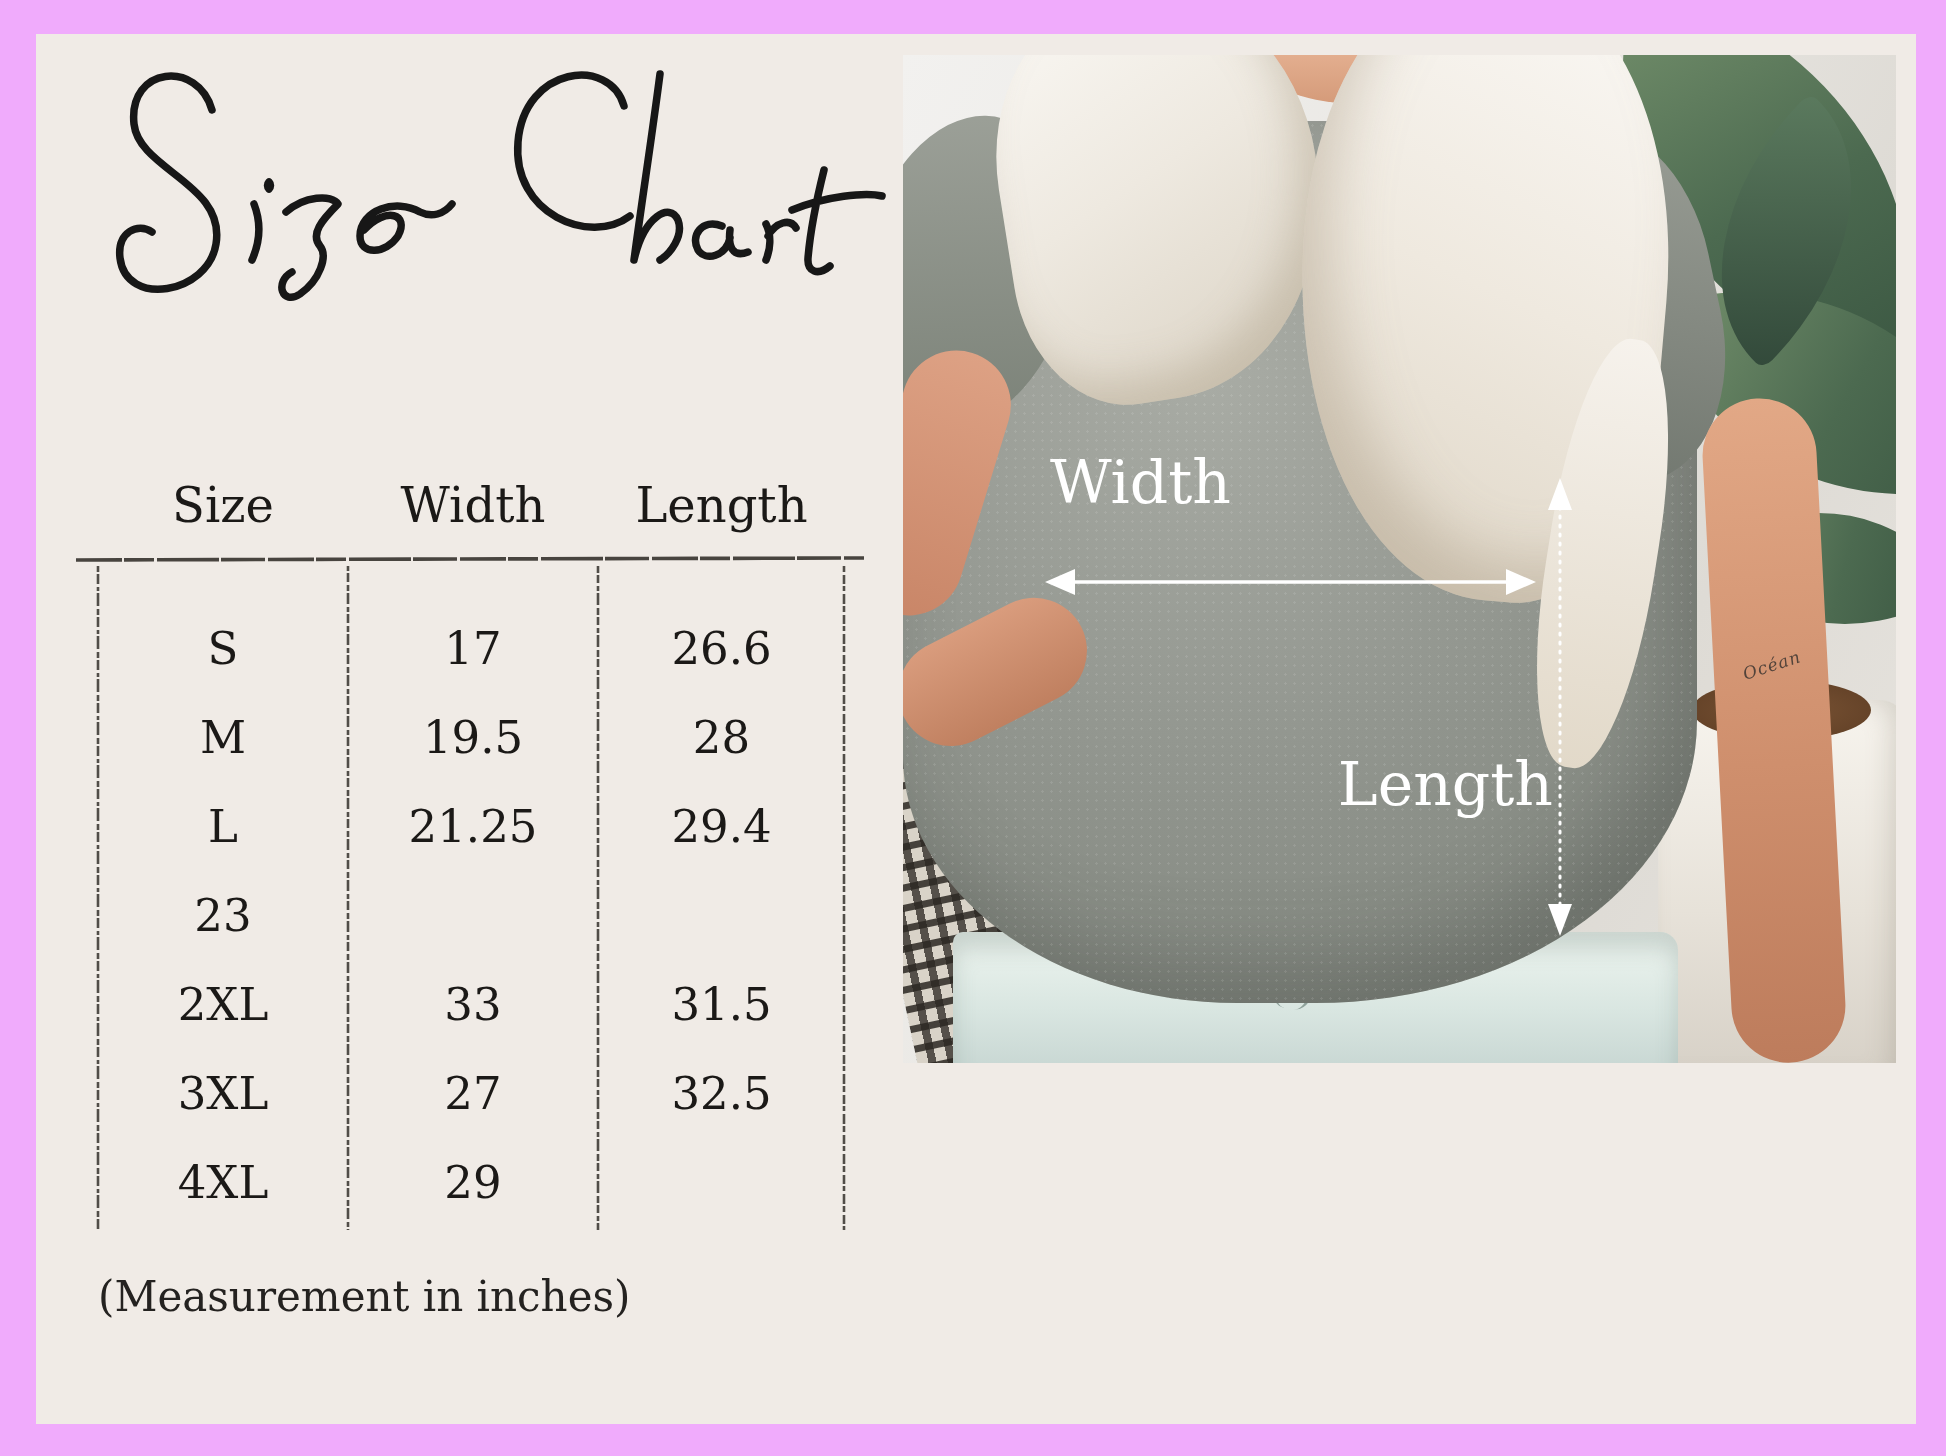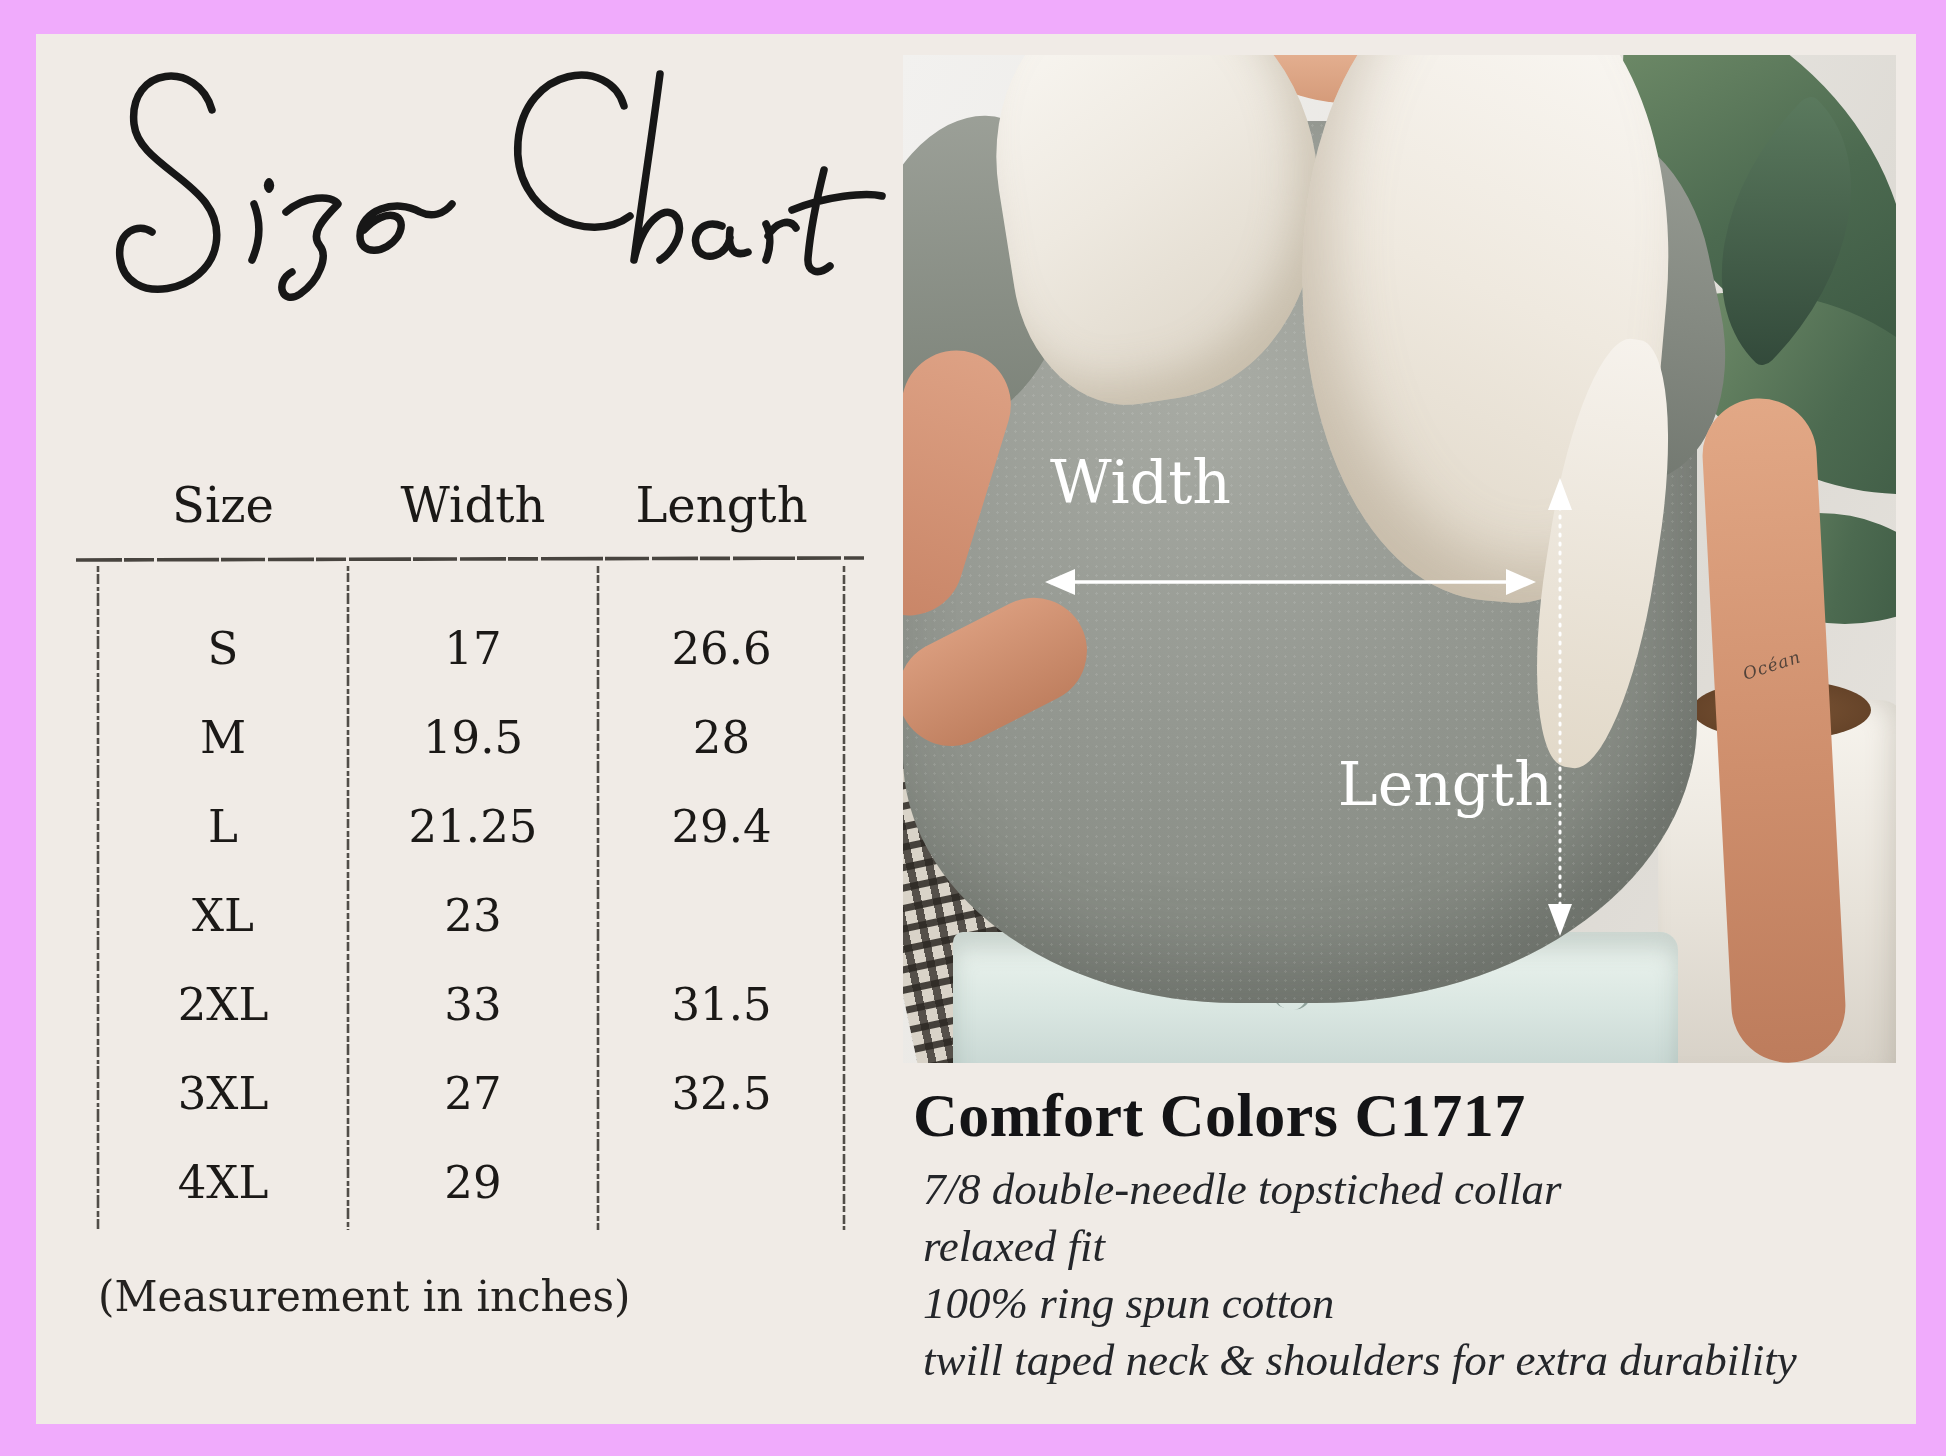--- a/index.html
+++ b/index.html
@@ -152,21 +152,20 @@
         <div class="t-cell c0">M</div>
         <div class="t-cell c1">19.5</div>
         <div class="t-cell c2">28</div>
       </div>
       <div class="t-row t-body-row">
         <div class="t-cell c0">L</div>
         <div class="t-cell c1">21.25</div>
         <div class="t-cell c2">29.4</div>
       </div>
       <div class="t-row t-body-row">
-        <div class="t-cell c0">XL</div>
         <div class="t-cell c1">23</div>
       </div>
       <div class="t-row t-body-row">
         <div class="t-cell c0">2XL</div>
         <div class="t-cell c1">33</div>
         <div class="t-cell c2">31.5</div>
       </div>
       <div class="t-row t-body-row">
         <div class="t-cell c0">3XL</div>
         <div class="t-cell c1">27</div>
@@ -213,22 +212,13 @@
       <polygon points="633,527 603,514 603,540" fill="#ffffff"></polygon>
 
       <line class="ln" x1="657" y1="452" x2="657" y2="852" stroke-width="3" stroke-dasharray="2 7" stroke-linecap="round"></line>
       <polygon points="657,423 645,455 669,455" fill="#ffffff"></polygon>
       <polygon points="657,881 645,849 669,849" fill="#ffffff"></polygon>
       <text x="147" y="448">Width</text>
       <text x="650" y="750" text-anchor="end">Length</text>
     </svg>
   </div>
 
-  <div id="product">
-    <div id="product-name">Comfort Colors C1717</div>
-    <div id="features">
-      <div>7/8 double-needle topstiched collar</div>
-      <div>relaxed fit</div>
-      <div>100% ring spun cotton</div>
-      <div>twill taped neck &amp; shoulders for extra durability</div>
-    </div>
-  </div>
 </div>
 
 </body></html>

